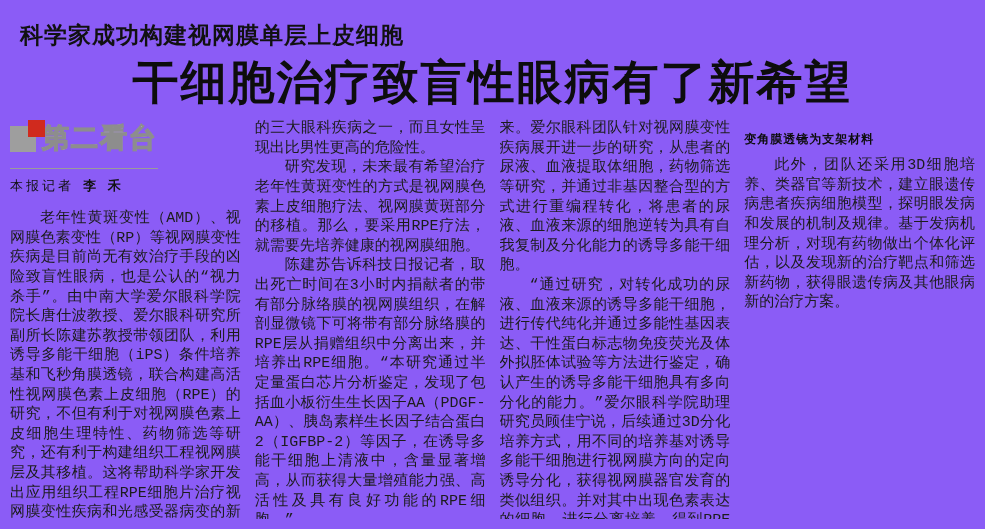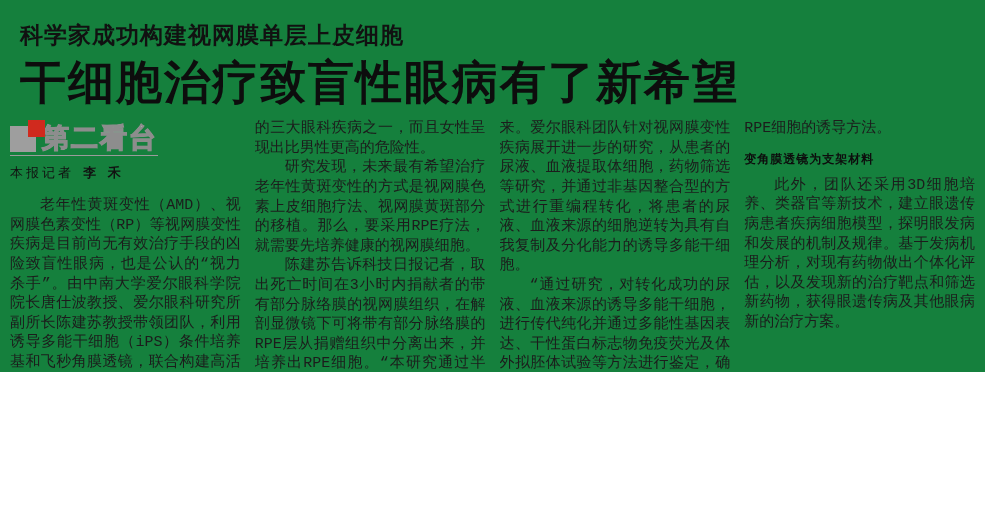--- a/index.html
+++ b/index.html
@@ -1,19 +1,19 @@
 <!DOCTYPE html>
 <html><head>
 <meta charset="utf-8">
 <style>
   html,body{margin:0;padding:0;background:#ffffff;}
   .page{
     position:relative;
-    width:985px;height:372px;
-    background:#15803d;
+    width:985px;height:529px;
+    background:#8b5cf6;
     overflow:hidden;
     font-family:"Liberation Serif","DejaVu Serif",serif;
     color:#1c1c1c;
   }
   
   .header{padding:20px 20px 0 20px;}
   .kicker{
     font-family:"Liberation Sans","DejaVu Sans",sans-serif;
     font-weight:bold;
     font-size:23px;
@@ -21,20 +21,21 @@
     color:#111;
   }
   .headline{
     margin:7px 0 0 0;
     font-family:"Liberation Sans","DejaVu Sans",sans-serif;
     font-weight:800;
     font-size:46px;
     line-height:1.05;
     letter-spacing:2px;
     color:#0d0d0d;
+    text-align:center;
   }
   
   .cols{
     display:grid;
     grid-template-columns:repeat(4,1fr);
     column-gap:14px;
     padding:0 10px;
     margin-top:13px;
     height:400px;
     overflow:hidden;
@@ -57,21 +58,21 @@
     font-size:12px;
     line-height:23px;
     letter-spacing:1px;
     color:#0d0d0d;
     text-align:justify;
   }
   
   .section-tag{
     display:inline-block;
     border-bottom:1px solid #9b9b9b;
-    padding-bottom:3px;
+    padding-bottom:16px;
     margin:6px 0 2px 0;
   }
   .tag-row{display:flex;align-items:flex-end;}
   .logo-mark{
     position:relative;
     width:26px;height:26px;
     background:#9e9e9e;
     margin-right:6px;
     flex:0 0 auto;
   }
@@ -141,20 +142,19 @@
 
     </section>
 
     <section class="col">
       <p>来。爱尔眼科团队针对视网膜变性疾病展开进一步的研究，从患者的尿液、血液提取体细胞，药物筛选等研究，并通过非基因整合型的方式进行重编程转化，将患者的尿液、血液来源的细胞逆转为具有自我复制及分化能力的诱导多能干细胞。</p>
       <p class="indent">“通过研究，对转化成功的尿液、血液来源的诱导多能干细胞，进行传代纯化并通过多能性基因表达、干性蛋白标志物免疫荧光及体外拟胚体试验等方法进行鉴定，确认产生的诱导多能干细胞具有多向分化的能力。”爱尔眼科学院助理研究员顾佳宁说，后续通过3D分化培养方式，用不同的培养基对诱导多能干细胞进行视网膜方向的定向诱导分化，获得视网膜器官发育的类似组织。并对其中出现色素表达的细胞，进行分离培养，得到RPE细胞，通过培养形成一层超薄的类似视网膜自然结构的片状组织。</p>
 
     </section>
 
     <section class="col">
-      <p>RPE细胞的诱导方法。</p>
       <h3 class="subhead">变角膜透镜为支架材料</h3>
       <p class="indent">此外，团队还采用3D细胞培养、类器官等新技术，建立眼遗传病患者疾病细胞模型，探明眼发病和发展的机制及规律。基于发病机理分析，对现有药物做出个体化评估，以及发现新的治疗靶点和筛选新药物，获得眼遗传病及其他眼病新的治疗方案。</p>
 
     </section>
 
   </div>
 </div>
 
 </body></html>

